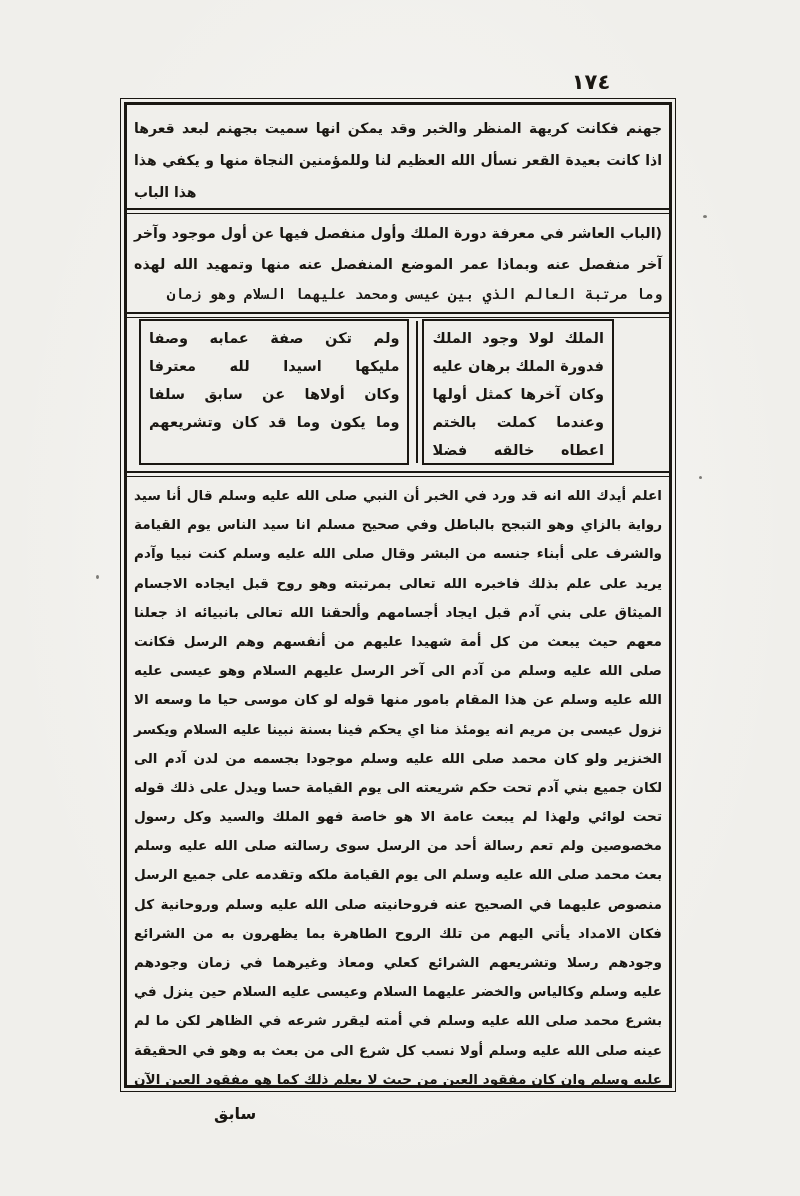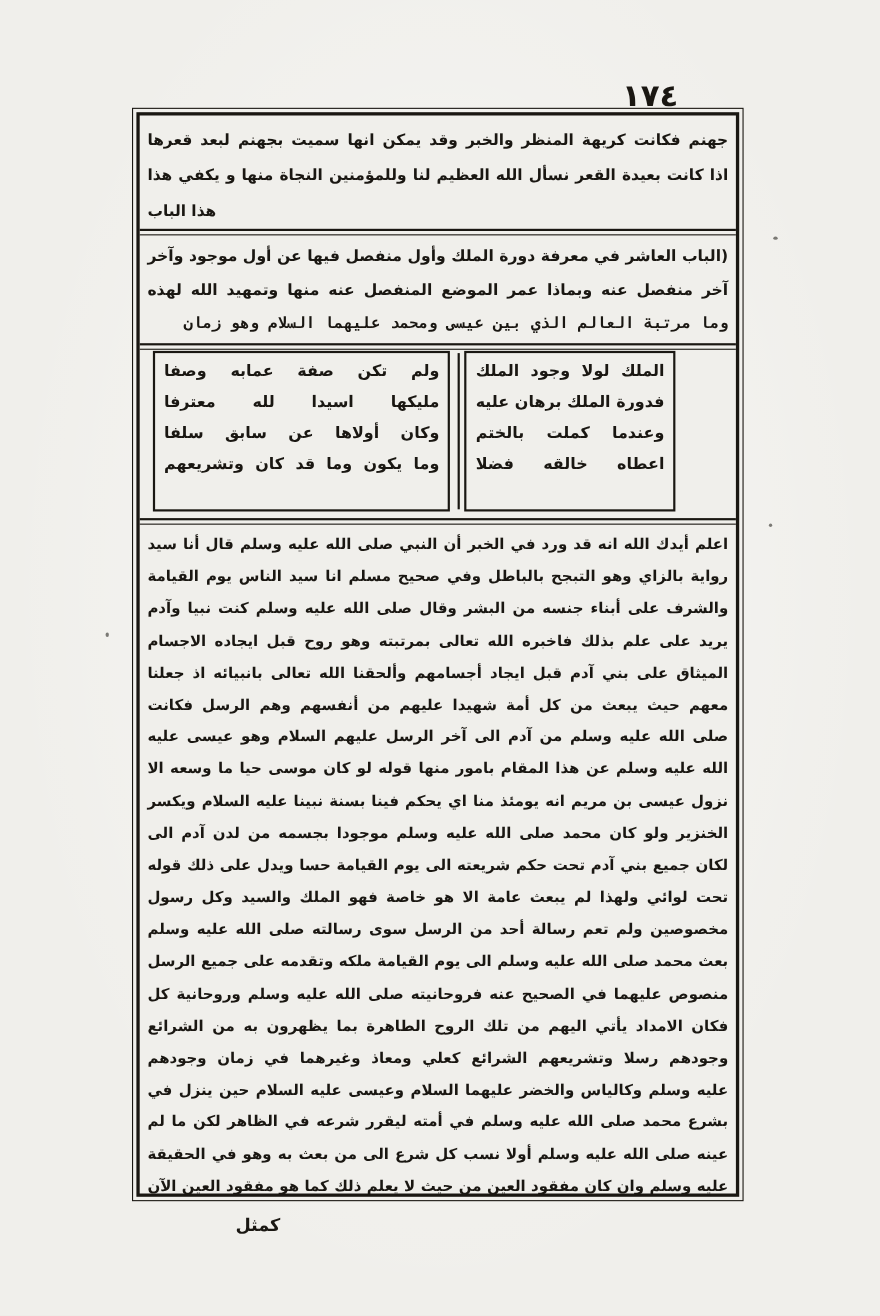--- a/index.html
+++ b/index.html
@@ -17,21 +17,21 @@
     overflow:hidden;
   }
   .scan-page{
     position:absolute;inset:0;
     background:
       radial-gradient(ellipse at 50% 45%, rgba(255,255,255,.55) 0%, rgba(255,255,255,0) 70%),
       var(--paper);
   }
   .page-number{
     position:absolute;top:70px;left:556px;width:70px;
-    font-size:28px;font-weight:bold;letter-spacing:2px;
+    font-size:21px;font-weight:bold;letter-spacing:2px;
     text-align:center;
     font-family:"DejaVu Sans", sans-serif;
   }
   .frame{
     position:absolute;left:124px;top:102px;
     width:542px;height:980px;
     border:3px solid var(--ink);
     outline:1.5px solid var(--ink);
     outline-offset:3px;
     background:var(--paper);
@@ -127,20 +127,21 @@
       <div class="line">آخر منفصل عنه وبماذا عمر الموضع المنفصل عنه منها وتمهيد الله لهذه المملكة حتى جاء مليكها</div>
       <div class="line centered">وما مرتبة العالم الذي بين عيسى ومحمد عليهما السلام وهو زمان الفترة)</div>
     </section>
 
     <div class="hrule"></div>
 
     <section class="sec-poetry">
       <div class="verse-box first">
         <div class="verse">الملك لولا وجود الملك ما عرفا</div>
         <div class="verse">فدورة الملك برهان عليه لذا</div>
+        <div class="verse">وكان آخرها كمثل أولها</div>
         <div class="verse">وعندما كملت بالختم قام بها</div>
         <div class="verse">اعطاه خالقه فضلا معارفها</div>
       </div>
       <div class="verse-box second">
         <div class="verse">ولم تكن صفة عمابه وصفا</div>
         <div class="verse">مليكها اسيدا لله معترفا</div>
         <div class="verse">وكان أولاها عن سابق سلفا</div>
         <div class="verse">وما يكون وما قد كان وتشريعهم</div>
       </div>
     </section>
@@ -166,18 +167,18 @@
       <div class="line">فكان الامداد يأتي اليهم من تلك الروح الطاهرة بما يظهرون به من الشرائع والعلوم في زمان</div>
       <div class="line">وجودهم رسلا وتشريعهم الشرائع كعلي ومعاذ وغيرهما في زمان وجودهم ووجوده صلى الله</div>
       <div class="line">عليه وسلم وكالياس والخضر عليهما السلام وعيسى عليه السلام حين ينزل في آخر الزمان حاكما</div>
       <div class="line">بشرع محمد صلى الله عليه وسلم في أمته ليقرر شرعه في الظاهر لكن ما لم يتقدم في عالم الحس وجود</div>
       <div class="line">عينه صلى الله عليه وسلم أولا نسب كل شرع الى من بعث به وهو في الحقيقة شرع محمد صلى الله</div>
       <div class="line">عليه وسلم وان كان مفقود العين من حيث لا يعلم ذلك كما هو مفقود العين الآن وفي زمن نزول</div>
     </section>
 
   </div>
 
-  <div class="catchword">كمثل</div>
+  <div class="catchword">سابق</div>
 
   <div class="speck" style="left:703px;top:215px;width:4px;height:3px;"></div>
   <div class="speck" style="left:699px;top:476px;width:3px;height:3px;"></div>
   <div class="speck" style="left:96px;top:575px;width:3px;height:4px;"></div>
 </div>
 
 </body></html>

